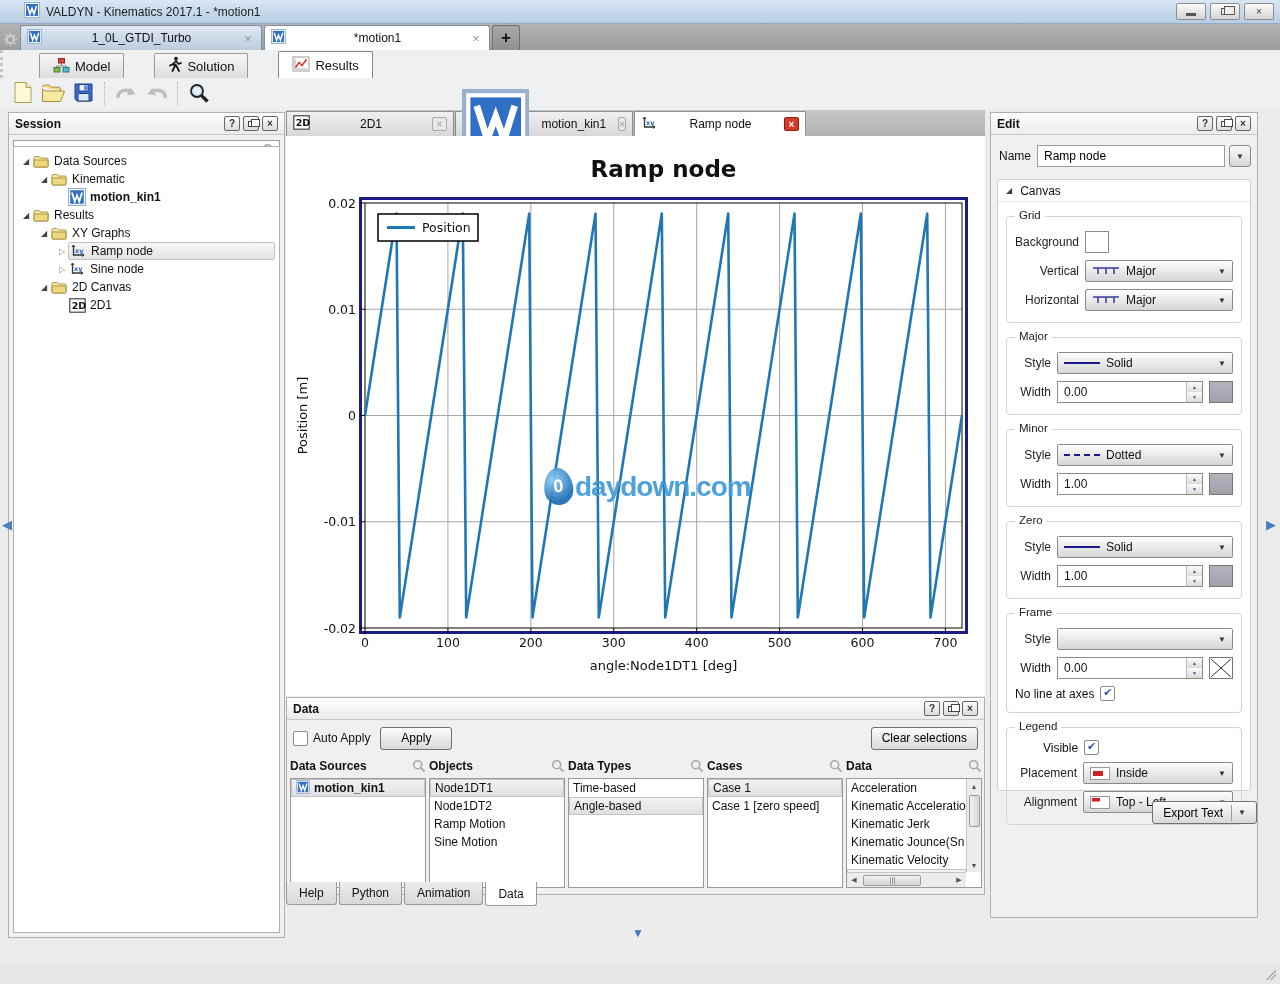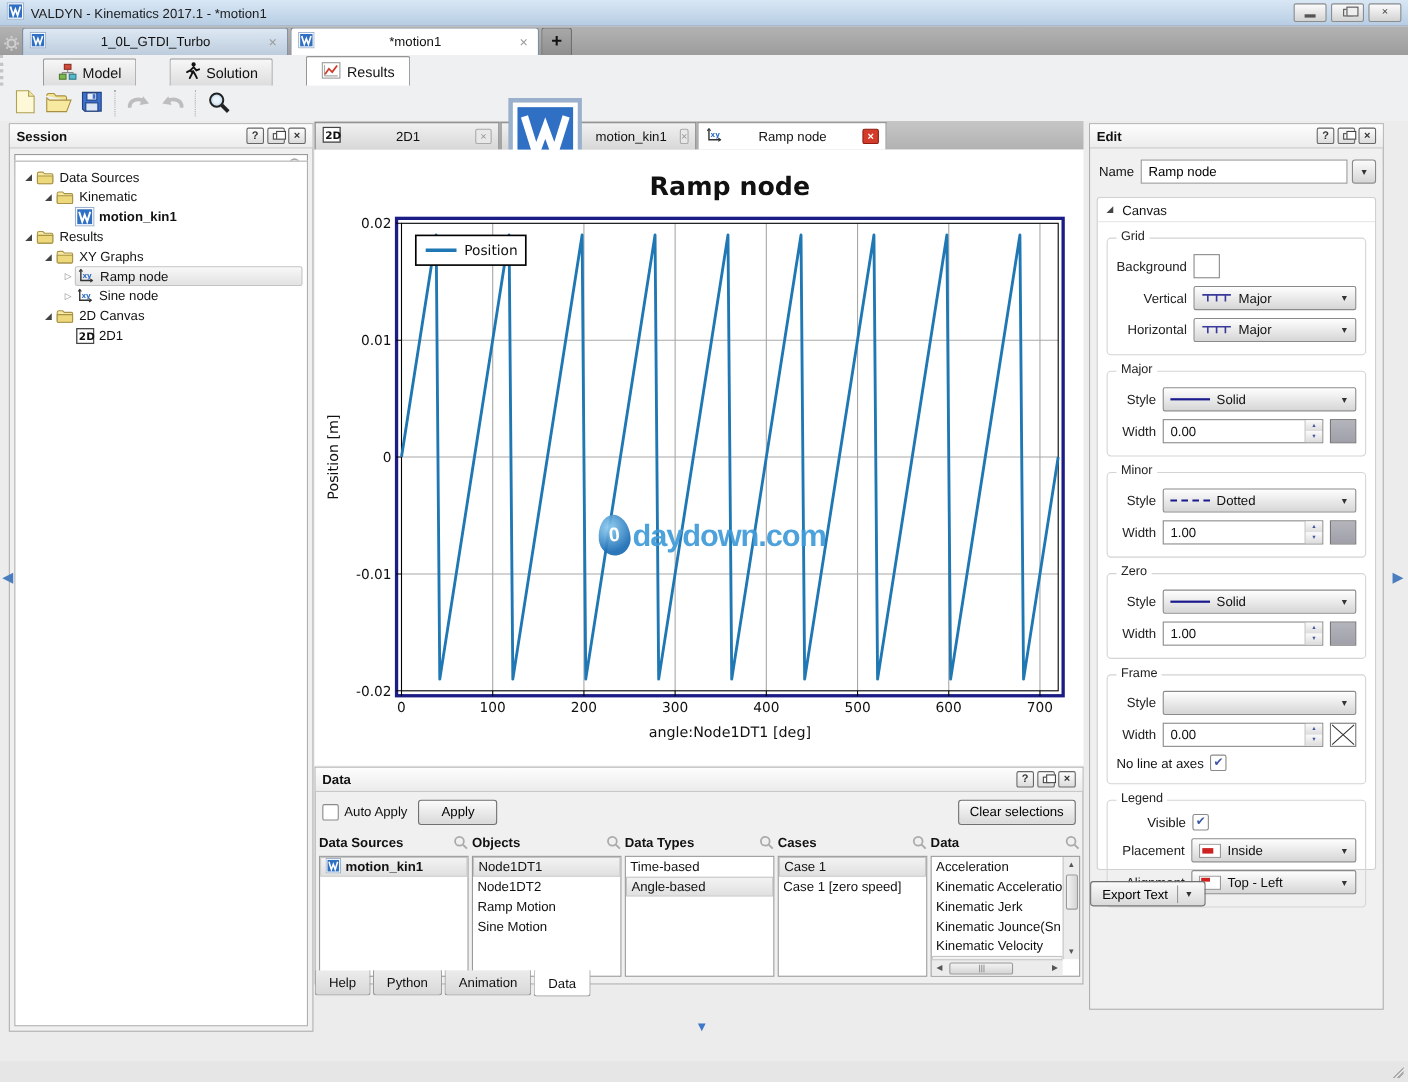--- a/index.html
+++ b/index.html
@@ -3,21 +3,21 @@
 <meta charset="utf-8">
 <style>
   * { box-sizing: border-box; margin:0; padding:0; }
   html,body { width:1280px; height:984px; }
   body { font-family:"Liberation Sans","DejaVu Sans",sans-serif; font-size:12px; color:#111; background:#ececec; position:relative; overflow:hidden; }
   #app { position:absolute; left:0; top:0; width:1280px; height:984px; background:#ececec; }
 
   
   #titlebar { position:absolute; left:0; top:0; width:1280px; height:24px;
     background:linear-gradient(#d9e7f5,#b7cde3); border-bottom:1px solid #93a9c3;
-    display:flex; align-items:center; padding:0 6px; }
+    display:flex; align-items:center; padding:0 24px; }
   #titlebar .wicon { margin-right:6px; }
   #titlebar .ttl { font-size:12px; color:#1c1c1c; }
   #winbtns { position:absolute; right:6px; top:3px; display:flex; gap:4px; }
   .winbtn { width:30px; height:17px; border:1px solid #8d8d8d; border-radius:2px;
     background:linear-gradient(#fbfbfb,#d3d3d3); display:flex; align-items:center; justify-content:center;
     font-size:10px; color:#444; }
   .minbar { width:10px; height:3px; background:#555; margin-top:6px; }
   .restsq { width:9px; height:7px; border:1px solid #555; position:relative; background:#eee; }
   .restsq::after { content:""; position:absolute; left:2px; top:-3px; width:9px; height:7px; border:1px solid #555; background:#eee; }
 
@@ -158,21 +158,21 @@
   .ls.dotted { border-top:2px dashed #1a1a8c; }
   .spin { height:22px; border:1px solid #8a8a8a; background:#fff; display:flex; align-items:center; }
   .spinval { flex:1; padding-left:6px; font-size:12px; }
   .spinbtns { width:16px; height:100%; border-left:1px solid #b9b9b9; display:flex; flex-direction:column; }
   .sb { flex:1; font-size:5px; color:#44549a; display:flex; align-items:center; justify-content:center; background:linear-gradient(#fafafa,#dcdcdc); }
   .swatch { width:24px; height:22px; border:1px solid #777; background:linear-gradient(#b4b4bc,#a0a0aa); margin-left:6px; }
   .swatch.white { background:#fff; border-color:#8a8a8a; margin-left:0; }
   .xbtn { width:24px; height:22px; border:1px solid #777; background:#fff; margin-left:6px; position:relative; }
   .xbtn svg { position:absolute; left:0; top:0; }
   .chkrow { display:flex; align-items:center; gap:6px; margin:2px 2px 7px 2px; }
-  #export-row { position:absolute; left:0; right:0; top:688px; display:flex; justify-content:flex-start; }
+  #export-row { position:absolute; left:0; right:0; top:688px; display:flex; justify-content:flex-end; }
   #export-btn .vr { width:1px; height:16px; background:#999; margin:0 6px 0 8px; }
 
   
   #command-bar { position:absolute; left:0; top:938px; width:1280px; height:27px; background:#f0f0f0;
     border-top:1px solid #cfcfcf; display:flex; align-items:center; padding:0 8px; }
   .grip { width:3px; height:18px; border-left:3px dotted #b5b5b5; margin-right:7px; }
   #command-bar .clabel { margin-right:8px; white-space:nowrap; }
   #command-input { flex:1; height:21px; border:1px solid #9a9a9a; background:#fff; font-family:inherit; font-size:12px; padding:0 6px; margin-right:10px; }
   #go-btn { width:58px; height:22px; }
   #bottomstrip { position:absolute; left:0; top:965px; width:1280px; height:19px; background:#e6e6e6; }

